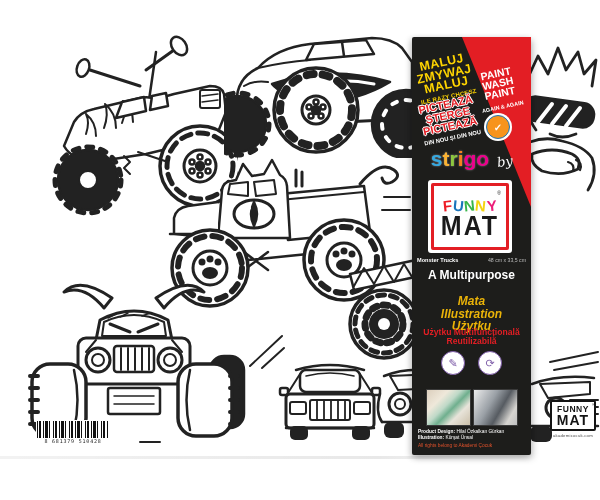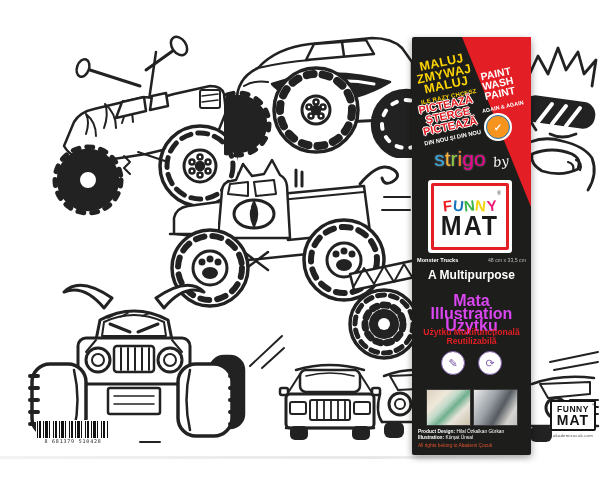--- a/index.html
+++ b/index.html
@@ -19,39 +19,39 @@
   .promo-en .sub{font-size:5.5px;line-height:6px;margin-top:6px;}
   .promo-ro{left:2px;top:62px;width:70px;color:#e31e24;font-size:11px;line-height:11px;
      text-shadow:-1px 0 0 #fff,1px 0 0 #fff,0 -1px 0 #fff,0 1px 0 #fff;}
   .promo-ro .sub{color:#fff;font-size:5.8px;line-height:7px;margin-top:3px;text-shadow:none;font-weight:bold;}
   .seal{position:absolute;left:72px;top:76px;width:28px;height:28px;border-radius:50%;
         background:#fff;display:flex;align-items:center;justify-content:center;}
   .seal .inner{width:22px;height:22px;border-radius:50%;background:#f7941d;border:1.5px solid #1b75bb;
         display:flex;align-items:center;justify-content:center;color:#fff;font-size:10px;font-weight:bold;}
   .strigo-row{position:absolute;left:0;top:110px;width:100%;text-align:center;}
   .letters span{display:inline-block;}
-  .strigo-word{font-size:21px;font-weight:normal;letter-spacing:0px;text-shadow:0 0 2px rgba(255,255,255,.5);}
+  .strigo-word{font-size:21px;font-weight:bold;letter-spacing:0px;text-shadow:0 0 2px rgba(255,255,255,.5);}
   .by-label{font-family:"DejaVu Serif",serif;font-style:italic;color:#fff;font-size:13px;
         display:inline-block;transform:rotate(-8deg);margin-left:3px;}
   .logo-box{position:absolute;left:16px;top:143px;width:84px;height:73px;background:#fff;border-radius:3px;
         padding:0;box-sizing:border-box;}
   .logo-inner{position:absolute;inset:3px;border:3px solid #e31e24;border-radius:2px;display:flex;
         flex-direction:column;align-items:center;justify-content:center;background:#fff;}
   .funny-word{font-size:15px;font-weight:bold;letter-spacing:.5px;}
   .funny-word span:nth-child(odd){transform:rotate(-6deg);}
   .funny-word span:nth-child(even){transform:rotate(6deg);}
   .mat-word{font-size:25px;font-weight:bold;color:#1a1a1a;letter-spacing:2px;line-height:23px;transform:scaleY(1.08);}
   .reg-mark{position:absolute;top:4px;right:5px;font-size:5px;color:#1a1a1a;}
   .series-row{position:absolute;left:0;top:220px;width:100%;display:flex;justify-content:space-between;
         box-sizing:border-box;padding:0 5px;color:#fff;}
   .series-name{font-size:5.6px;font-weight:bold;}
   .series-size{font-size:5.2px;color:#bdbdbd;}
   .desc{position:absolute;left:0;width:100%;text-align:center;font-weight:bold;}
   .desc-en{top:232px;color:#fff;font-size:12px;line-height:12.5px;text-align:center;}
-  .desc-pl{top:258px;color:#d946ef;font-size:16px;line-height:12.5px;}
+  .desc-pl{top:258px;color:#eab308;font-size:12px;line-height:12.5px;font-style:italic;}
   .desc-ro{top:291px;color:#e31e24;font-size:8.6px;line-height:9.2px;}
   .badge-row{position:absolute;left:0;top:314px;width:100%;display:flex;justify-content:center;gap:13px;}
   .round-badge{width:24px;height:24px;border-radius:50%;background:#fff;border:1.5px solid #7c5aa7;
         box-sizing:border-box;display:flex;align-items:center;justify-content:center;color:#7c5aa7;font-size:11px;}
   .photo-row{position:absolute;left:0;top:352px;width:100%;display:flex;justify-content:center;gap:2px;}
   .photo{width:45px;height:37px;border:1px solid #3a3a3a;box-sizing:border-box;}
   .photo-1{background:linear-gradient(135deg,#dccfbd 0%,#efe8da 28%,#bfd9c8 44%,#6faf8e 56%,#e8e4da 72%,#cabfa9 100%);}
   .photo-2{background:linear-gradient(120deg,#ececec 0%,#9aa0a6 38%,#565b61 60%,#d6d4d0 82%,#bfbfbf 100%);}
   .credits{position:absolute;left:6px;top:392px;width:108px;color:#fff;font-size:4.8px;line-height:6px;text-align:left;}
   .credits b{font-weight:bold;}

